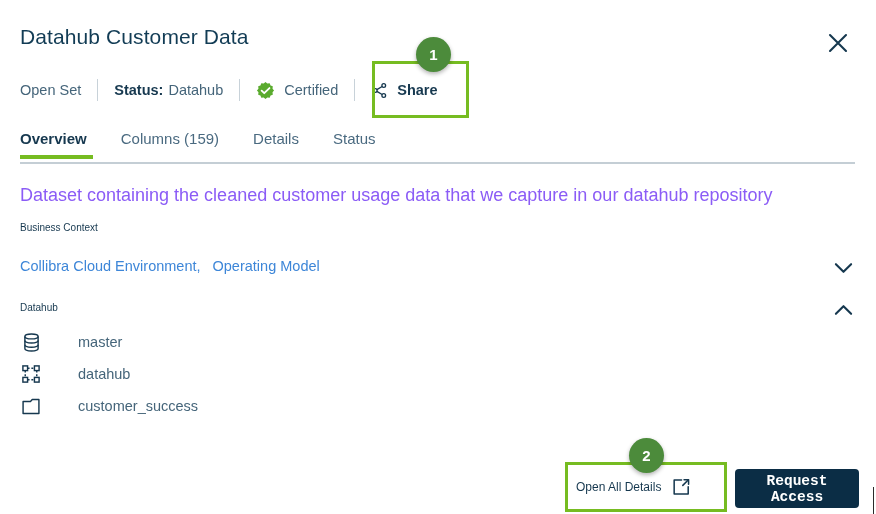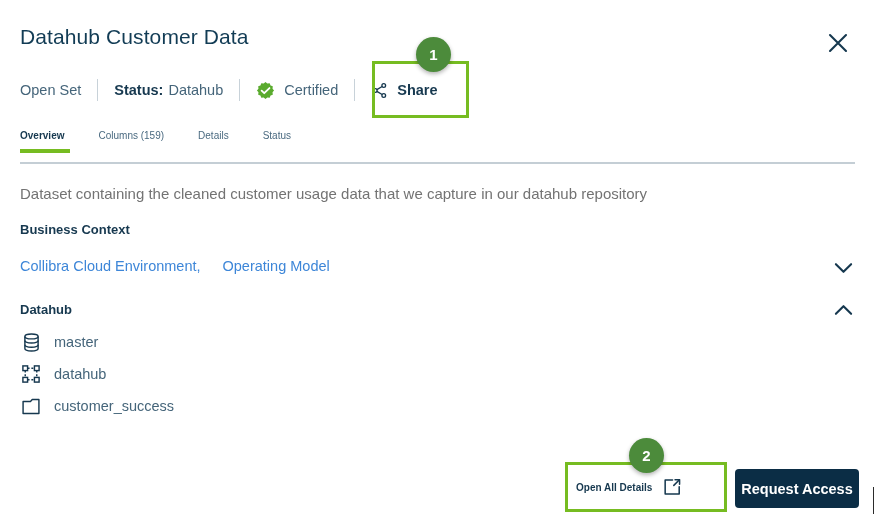--- a/index.html
+++ b/index.html
@@ -118,21 +118,21 @@
 
   
   .tabs {
     position: absolute;
     left: 20px;
     top: 130px;
     display: flex;
     align-items: flex-start;
   }
   .tab {
-    font-size: 10px;
+    font-size: 15px;
     color: #4a6a80;
     padding: 0 0 12px 0;
     margin-right: 34px;
     cursor: pointer;
     white-space: nowrap;
     position: relative;
   }
   .tab.active {
     color: #16384f;
     font-weight: 700;
@@ -153,44 +153,44 @@
     width: 835px;
     height: 2px;
     background: #c4ced5;
   }
 
   
   .description {
     position: absolute;
     left: 20px;
     top: 185px;
-    font-size: 15px;
-    color: #737373;
+    font-size: 18px;
+    color: #8b5cf6;
     white-space: nowrap;
   }
 
   
   .section-title {
     position: absolute;
     left: 20px;
-    font-size: 13px;
-    font-weight: 700;
+    font-size: 10px;
+    font-weight: 400;
     color: #16384f;
   }
   .bc-title { top: 222px; }
   .bc-links {
     position: absolute;
     left: 20px;
     top: 258px;
     font-size: 14.5px;
     color: #3d86d8;
     white-space: nowrap;
   }
   .bc-links .lnk { cursor: pointer; }
-  .bc-links .lnk + .lnk { margin-left: 22px; }
+  .bc-links .lnk + .lnk { margin-left: 12px; }
 
   .lin-title { top: 302px; }
 
   .chev {
     position: absolute;
     right: 18px;
     width: 30px;
     height: 30px;
     display: flex;
     align-items: center;
@@ -205,58 +205,59 @@
     left: 20px;
     top: 326px;
     width: 400px;
   }
   .lineage-item {
     display: flex;
     align-items: center;
     height: 32px;
     font-size: 14.5px;
     color: #45657a;
+    gap: 24px;
   }
   .lin-icon {
     width: 22px;
     height: 22px;
     margin-right: 12px;
     display: flex;
     align-items: center;
     justify-content: center;
     flex: 0 0 22px;
   }
 
   
   .btn-open {
     position: absolute;
     left: 576px;
     top: 472px;
     height: 30px;
     display: flex;
     align-items: center;
-    font-size: 10px;
-    font-weight: 700;
+    font-size: 12px;
+    font-weight: 400;
     color: #16384f;
     cursor: pointer;
     white-space: nowrap;
   }
   .btn-open .ext-icon { margin-left: 11px; display: flex; align-items: center; }
 
   .btn-request {
     position: absolute;
     left: 735px;
     top: 469px;
     width: 124px;
     height: 39px;
     background: #0b2d45;
     color: #ffffff;
     border: none;
     border-radius: 4px;
-    font-family: Liberation Sans, sans-serif;
+    font-family: Liberation Mono, monospace;
     font-size: 14.5px;
     font-weight: 700;
     cursor: pointer;
   }
 
   .edge-line {
     position: absolute;
     left: 873px;
     top: 487px;
     width: 1px;

